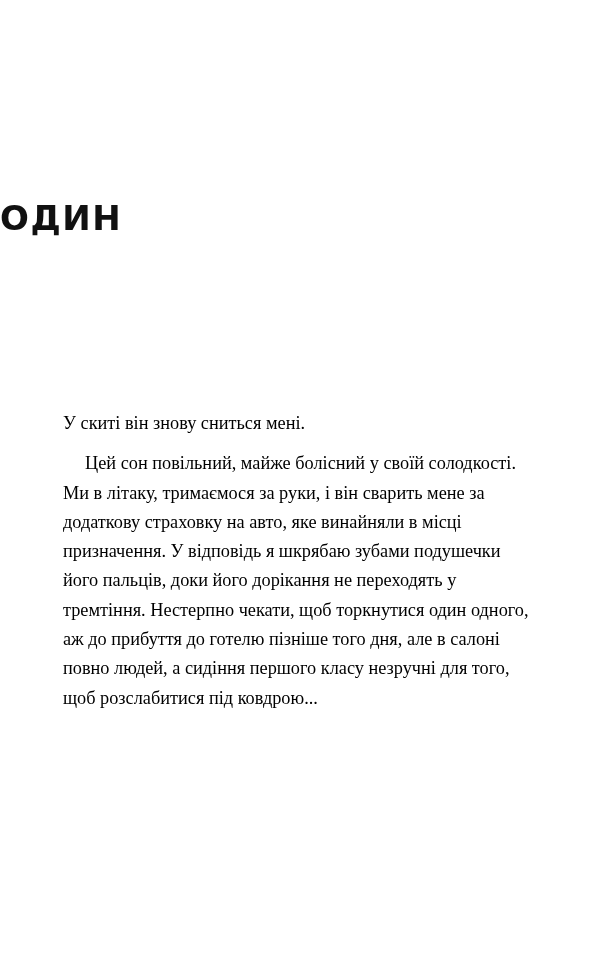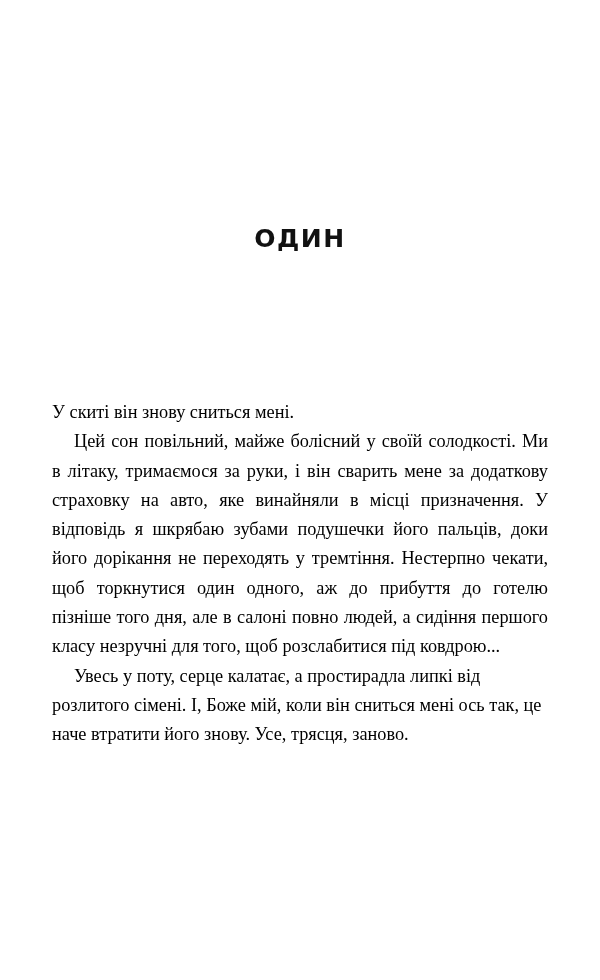--- a/index.html
+++ b/index.html
@@ -16,60 +16,59 @@
   }
   .page {
     position: relative;
     width: 600px;
     height: 980px;
     box-sizing: border-box;
     background: #ffffff;
   }
   .chapter-title {
     position: absolute;
-    top: 224px;
+    top: 198px;
     left: 0;
     width: 600px;
-    text-align: center;
+    text-align: left;
     font-family: "DejaVu Sans", sans-serif;
     font-weight: bold;
-    font-size: 25px;
+    font-size: 34px;
     letter-spacing: 1.5px;
     color: #111111;
   }
   .body-text {
     position: absolute;
     top: 398px;
     left: 52px;
     width: 496px;
     font-family: "Liberation Serif", serif;
     font-size: 18.3px;
     line-height: 29.3px;
     text-align: justify;
     text-justify: inter-word;
     color: #000000;
     hyphens: none;
   }
   .body-text p {
-    margin: 0;
+    margin: 11px;
     text-indent: 0;
   }
   .body-text p.indent {
     text-indent: 22px;
   }
   .body-text p:last-child {
     text-align: left;
   }
 </style>
 </head>
 <body>
 
 <div class="page">
 
   <div class="chapter-title">ОДИН</div>
 
   <div class="body-text">
     <p>У скиті він знову сниться мені.</p>
     <p class="indent">Цей сон повільний, майже болісний у своїй солодкості. Ми в літаку, тримаємося за руки, і він сварить мене за додаткову страховку на авто, яке винайняли в місці призначення. У відповідь я шкрябаю зубами подушечки його пальців, доки його дорікання не переходять у тремтіння. Нестерпно чекати, щоб торкнутися один одного, аж до прибуття до готелю пізніше того дня, але в салоні повно людей, а сидіння першого класу незручні для того, щоб розслабитися під ковдрою...</p>
-    <p class="indent">Увесь у поту, серце калатає, а простирадла липкі від розлитого сімені. І, Боже мій, коли він сниться мені ось так, це наче втратити його знову. Усе, трясця, заново.</p>
   </div>
 
 </div>
 
 </body></html>

